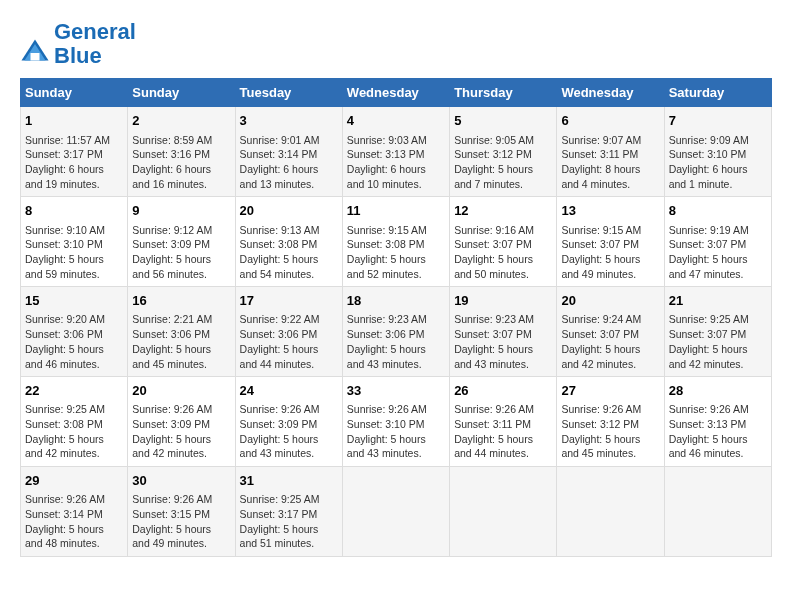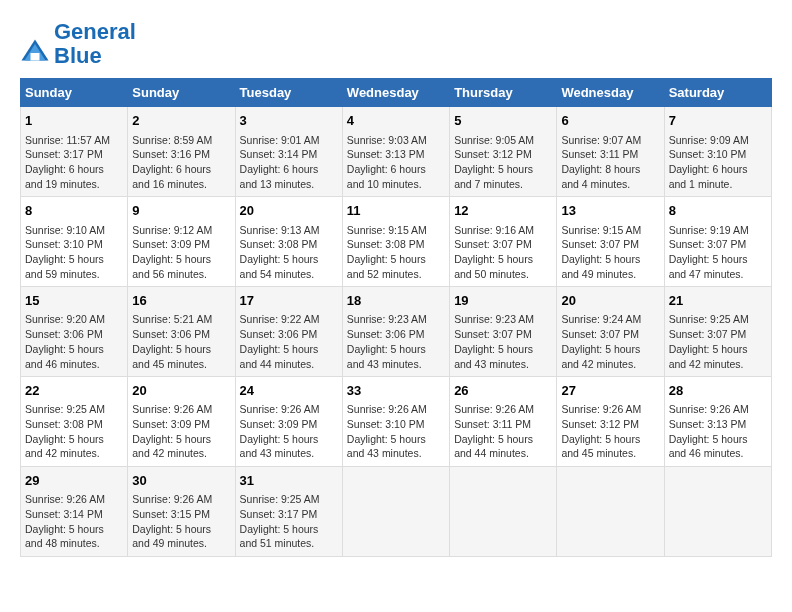--- a/index.html
+++ b/index.html
@@ -136,21 +136,21 @@
         <td><span class="day-number">8</span><span class="day-info">Sunrise: 9:10 AM</span><br><span class="day-info">Sunset: 3:10 PM</span><br><span class="day-info">Daylight: 5 hours and 59 minutes.</span></td>
         <td><span class="day-number">9</span><span class="day-info">Sunrise: 9:12 AM</span><br><span class="day-info">Sunset: 3:09 PM</span><br><span class="day-info">Daylight: 5 hours and 56 minutes.</span></td>
         <td><span class="day-number">20</span><span class="day-info">Sunrise: 9:13 AM</span><br><span class="day-info">Sunset: 3:08 PM</span><br><span class="day-info">Daylight: 5 hours and 54 minutes.</span></td>
         <td><span class="day-number">11</span><span class="day-info">Sunrise: 9:15 AM</span><br><span class="day-info">Sunset: 3:08 PM</span><br><span class="day-info">Daylight: 5 hours and 52 minutes.</span></td>
         <td><span class="day-number">12</span><span class="day-info">Sunrise: 9:16 AM</span><br><span class="day-info">Sunset: 3:07 PM</span><br><span class="day-info">Daylight: 5 hours and 50 minutes.</span></td>
         <td><span class="day-number">13</span><span class="day-info">Sunrise: 9:15 AM</span><br><span class="day-info">Sunset: 3:07 PM</span><br><span class="day-info">Daylight: 5 hours and 49 minutes.</span></td>
         <td><span class="day-number">8</span><span class="day-info">Sunrise: 9:19 AM</span><br><span class="day-info">Sunset: 3:07 PM</span><br><span class="day-info">Daylight: 5 hours and 47 minutes.</span></td>
       </tr>
       <tr>
         <td><span class="day-number">15</span><span class="day-info">Sunrise: 9:20 AM</span><br><span class="day-info">Sunset: 3:06 PM</span><br><span class="day-info">Daylight: 5 hours and 46 minutes.</span></td>
-        <td><span class="day-number">16</span><span class="day-info">Sunrise: 5:21 AM</span><br><span class="day-info">Sunset: 3:06 PM</span><br><span class="day-info">Daylight: 5 hours and 45 minutes.</span></td>
+        <td><span class="day-number">16</span><span class="day-info">Sunrise: 2:21 AM</span><br><span class="day-info">Sunset: 3:06 PM</span><br><span class="day-info">Daylight: 5 hours and 45 minutes.</span></td>
         <td><span class="day-number">17</span><span class="day-info">Sunrise: 9:22 AM</span><br><span class="day-info">Sunset: 3:06 PM</span><br><span class="day-info">Daylight: 5 hours and 44 minutes.</span></td>
         <td><span class="day-number">18</span><span class="day-info">Sunrise: 9:23 AM</span><br><span class="day-info">Sunset: 3:06 PM</span><br><span class="day-info">Daylight: 5 hours and 43 minutes.</span></td>
         <td><span class="day-number">19</span><span class="day-info">Sunrise: 9:23 AM</span><br><span class="day-info">Sunset: 3:07 PM</span><br><span class="day-info">Daylight: 5 hours and 43 minutes.</span></td>
         <td><span class="day-number">20</span><span class="day-info">Sunrise: 9:24 AM</span><br><span class="day-info">Sunset: 3:07 PM</span><br><span class="day-info">Daylight: 5 hours and 42 minutes.</span></td>
         <td><span class="day-number">21</span><span class="day-info">Sunrise: 9:25 AM</span><br><span class="day-info">Sunset: 3:07 PM</span><br><span class="day-info">Daylight: 5 hours and 42 minutes.</span></td>
       </tr>
       <tr>
         <td><span class="day-number">22</span><span class="day-info">Sunrise: 9:25 AM</span><br><span class="day-info">Sunset: 3:08 PM</span><br><span class="day-info">Daylight: 5 hours and 42 minutes.</span></td>
         <td><span class="day-number">20</span><span class="day-info">Sunrise: 9:26 AM</span><br><span class="day-info">Sunset: 3:09 PM</span><br><span class="day-info">Daylight: 5 hours and 42 minutes.</span></td>
         <td><span class="day-number">24</span><span class="day-info">Sunrise: 9:26 AM</span><br><span class="day-info">Sunset: 3:09 PM</span><br><span class="day-info">Daylight: 5 hours and 43 minutes.</span></td>

